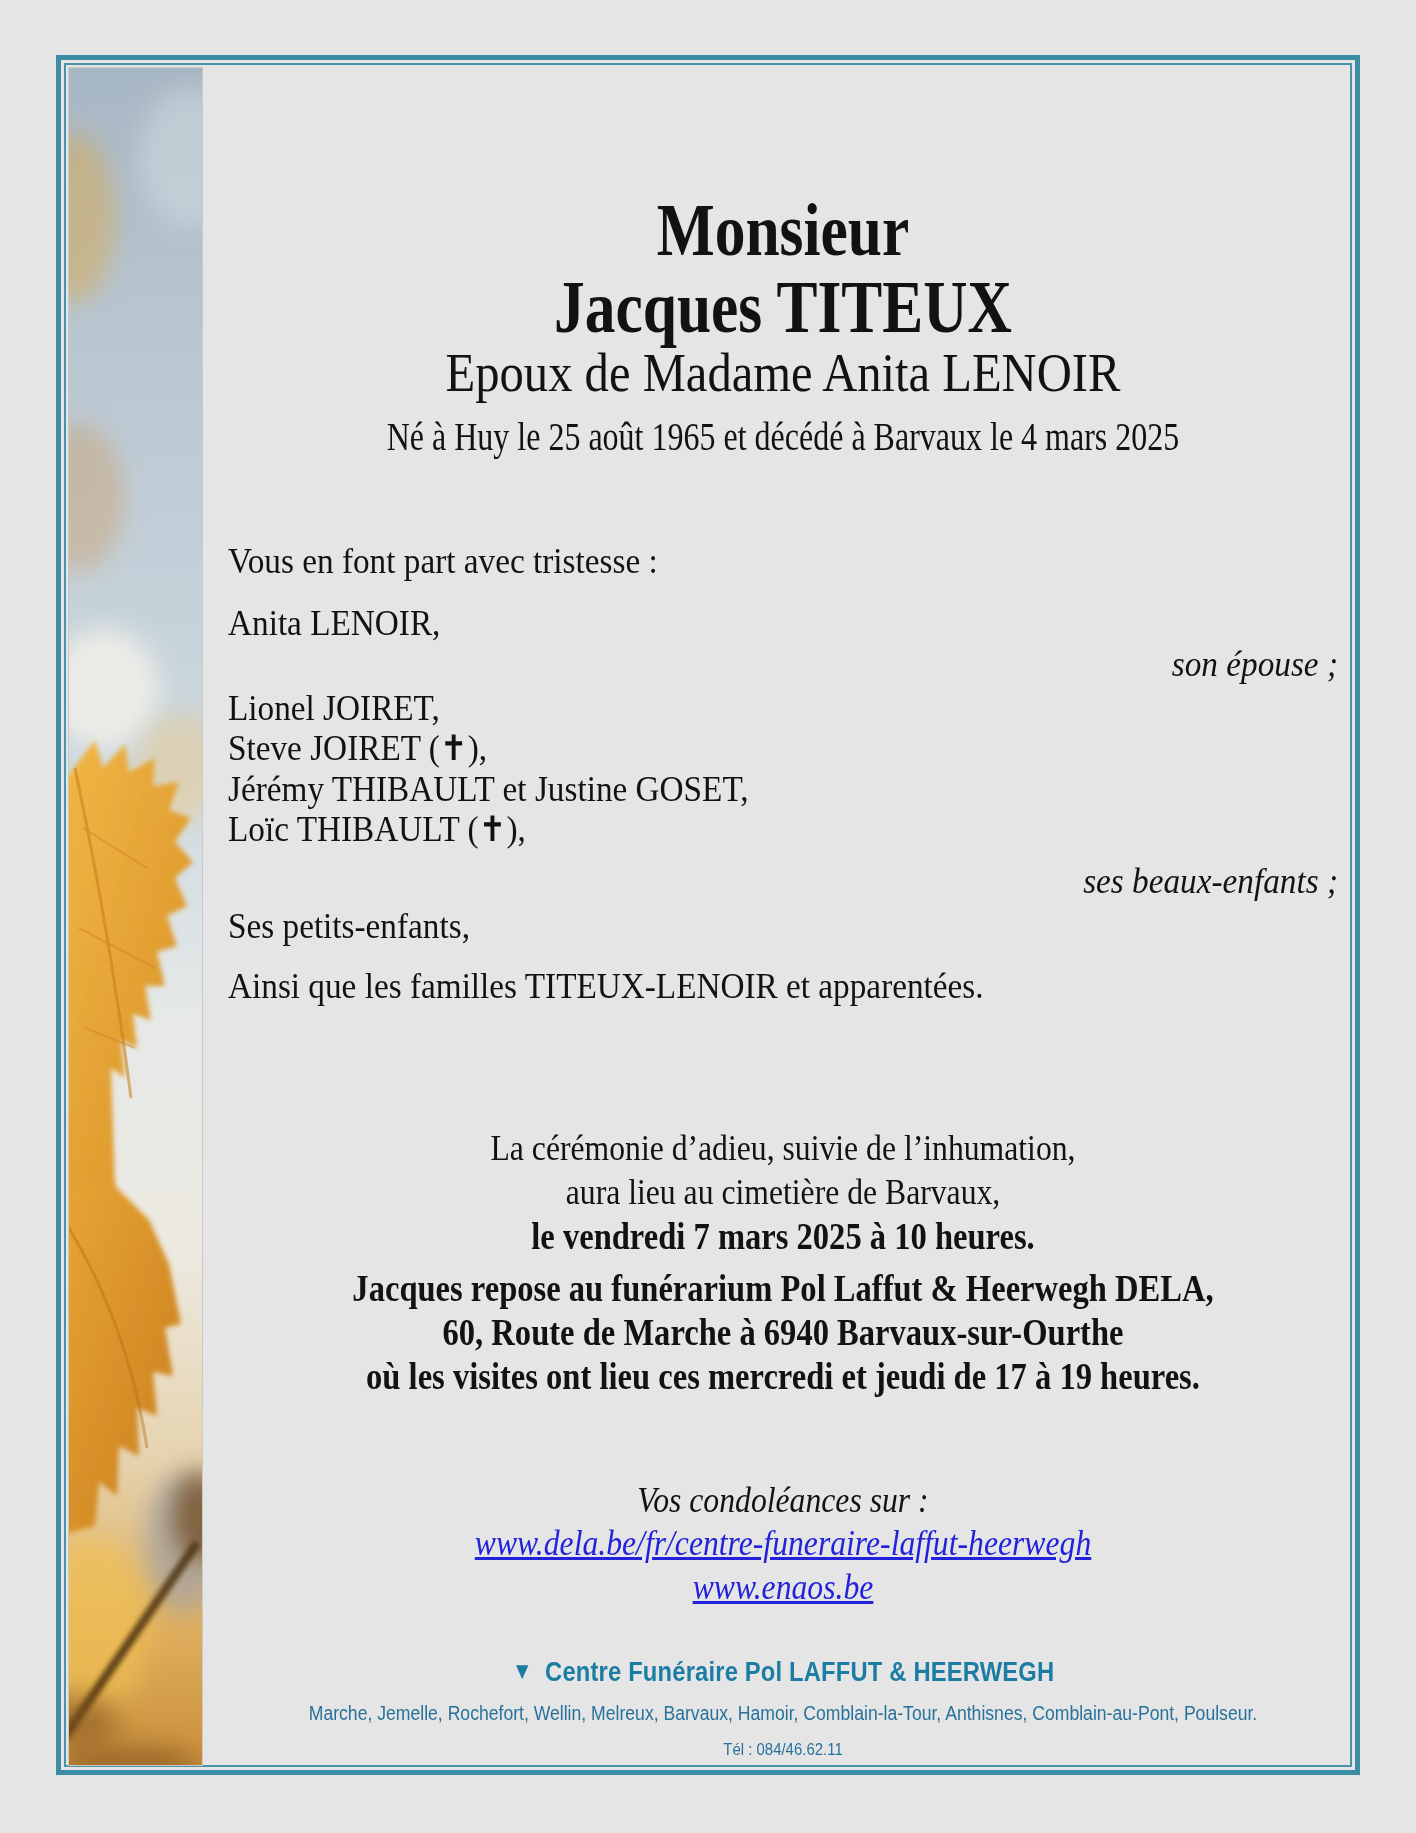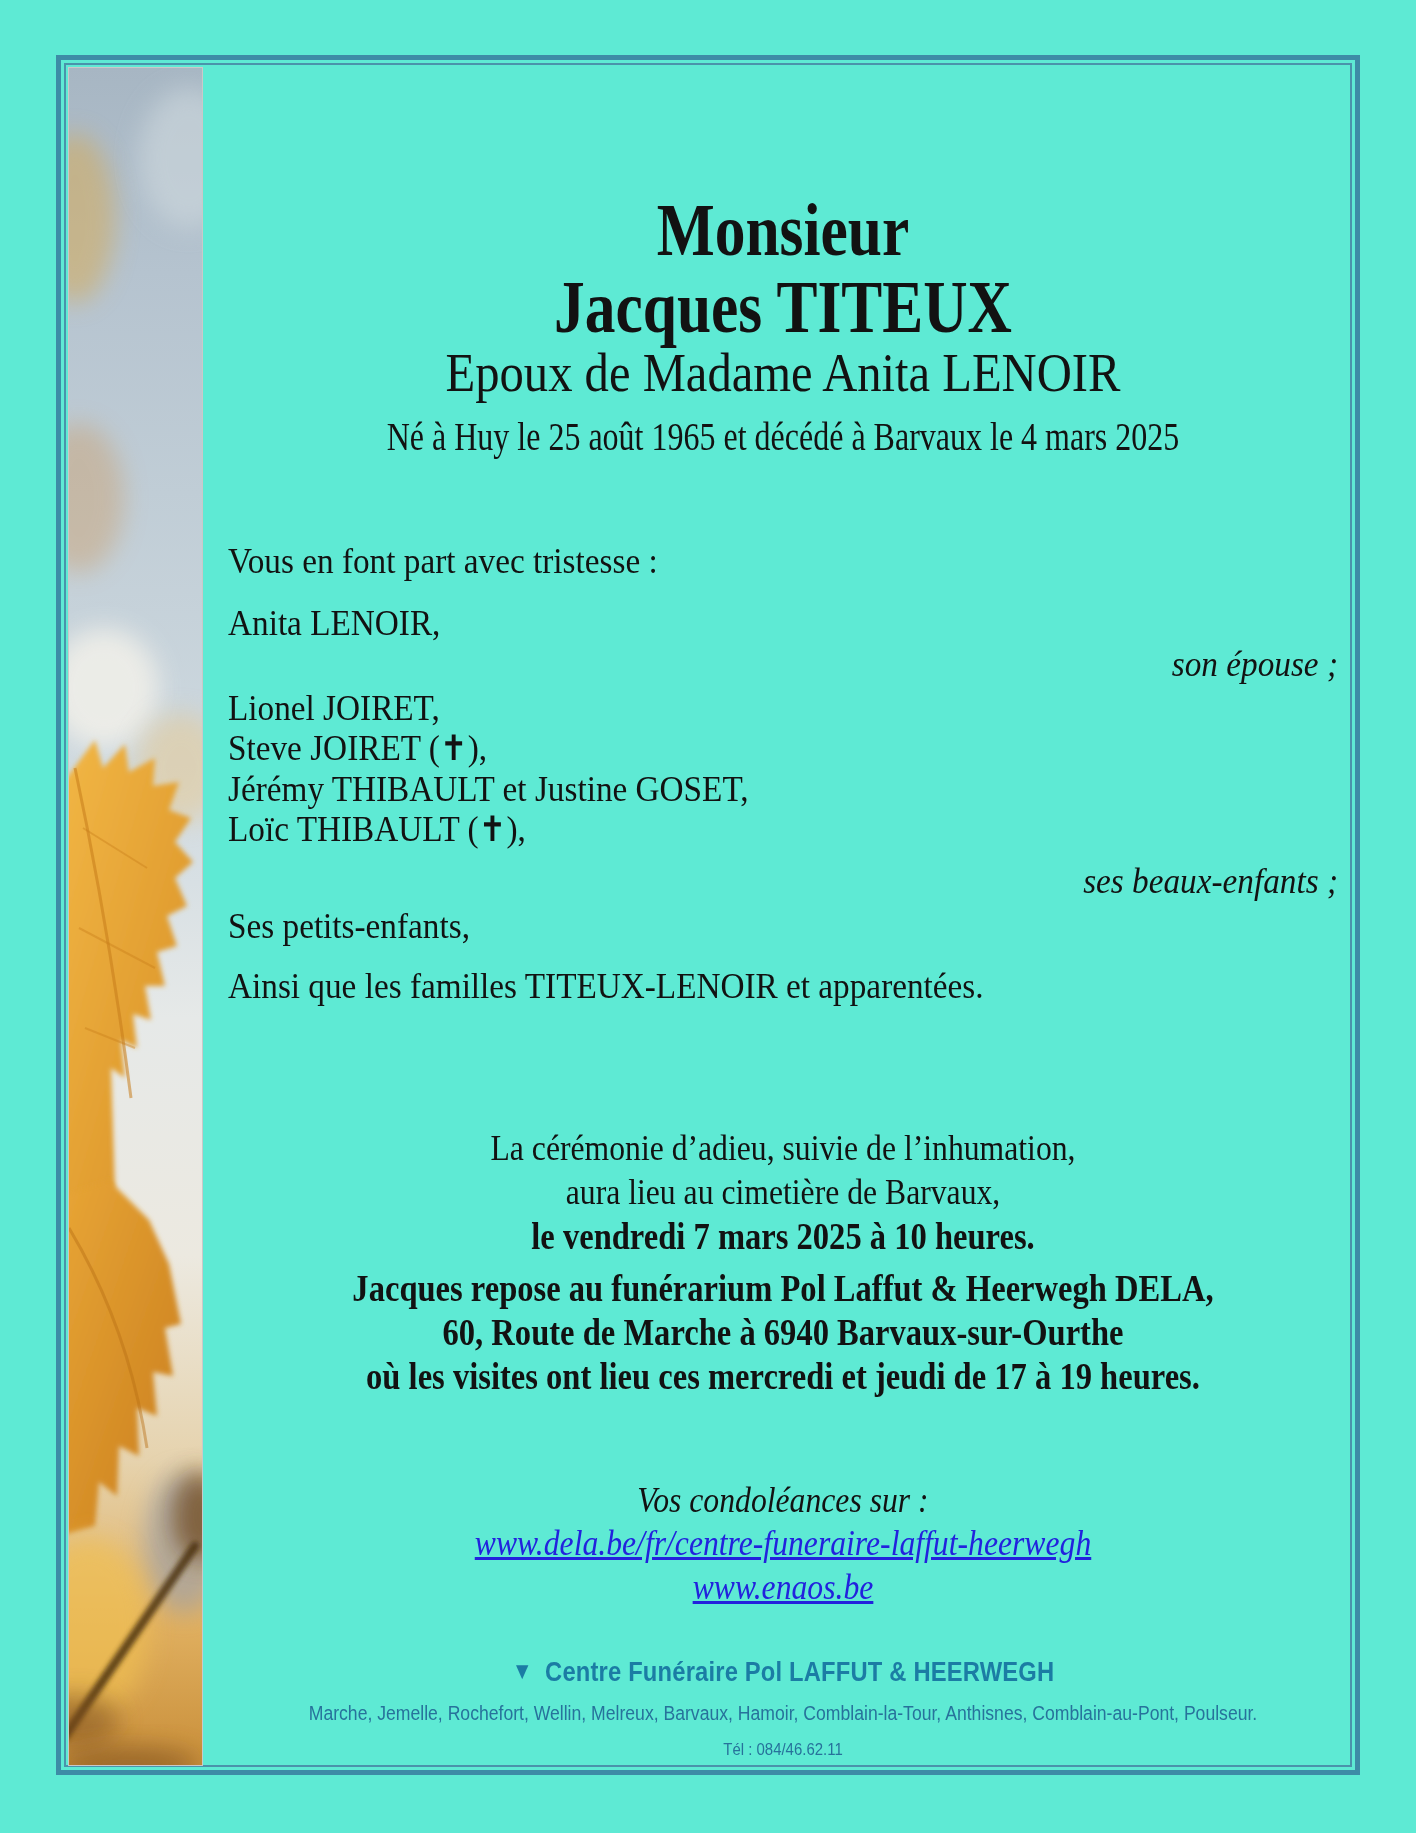--- a/index.html
+++ b/index.html
@@ -1,19 +1,19 @@
 <!DOCTYPE html>
 <html><head>
 <meta charset="utf-8">
 <style>
   html,body{margin:0;padding:0;background:#ffffff;}
   .page{
     position:relative;
     width:1416px;height:1833px;
-    background:#5eead4;
+    background:#e5e5e5;
     font-family:"Liberation Serif", serif;
     color:#121212;
     overflow:hidden;
   }
   
   .frame-outer{
     position:absolute;left:56px;top:55px;width:1294px;height:1710px;
     border:5px solid #3d8ca6;
   }
   .frame-inner{

